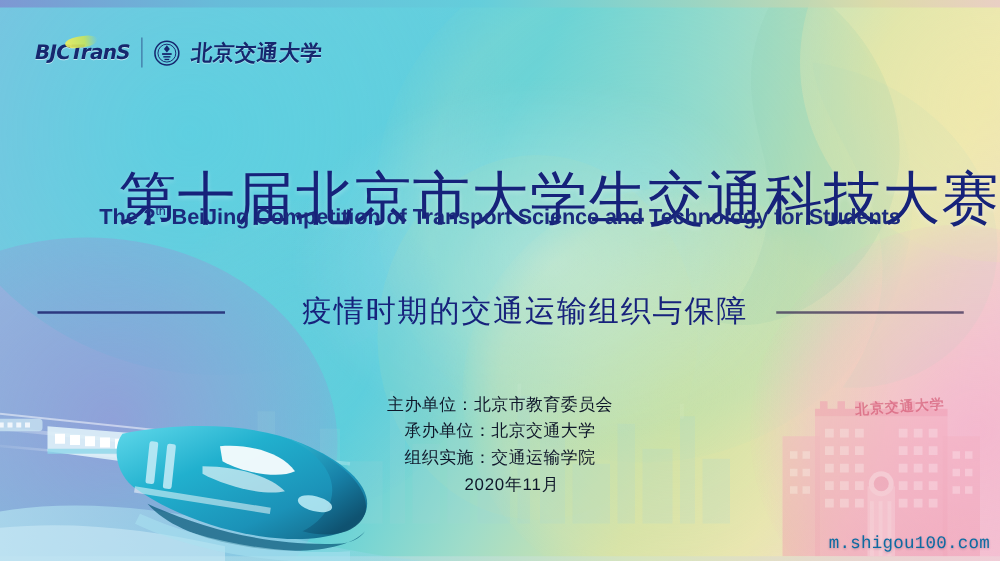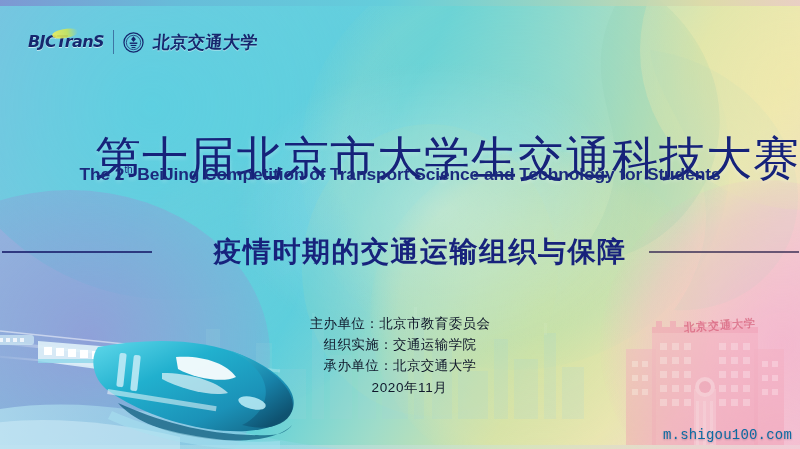--- a/index.html
+++ b/index.html
@@ -185,22 +185,22 @@
     width:150px;height:2px;
     background:#1d2570;
     opacity:.85;
   }
   .theme-rule.right{
     background:#3b2f55;
     opacity:.75;
   }
   .theme-text{
     font-family:"Liberation Sans","DejaVu Sans",sans-serif;
-    font-weight:700;
-    font-size:28px;
+    font-weight:400;
+    font-size:24px;
     letter-spacing:1.5px;
     color:#17227c;
     line-height:1;
     white-space:nowrap;
     margin-left:40px;
   }
 
   
   .org-block{
     position:absolute;left:0;right:0;top:313px;
@@ -480,20 +480,20 @@
   </div>
 
   <div class="theme-row">
     <span class="theme-rule left"></span>
     <span class="theme-text">疫情时期的交通运输组织与保障</span>
     <span class="theme-rule right"></span>
   </div>
 
   <div class="org-block">
     <div>主办单位：北京市教育委员会</div>
+    <div>承办单位：北京交通大学</div>
     <div>组织实施：交通运输学院</div>
-    <div>承办单位：北京交通大学</div>
     <div class="org-date">2020年11月</div>
   </div>
 
   <div class="watermark">m.shigou100.com</div>
 
 </div>
 
 </body></html>

